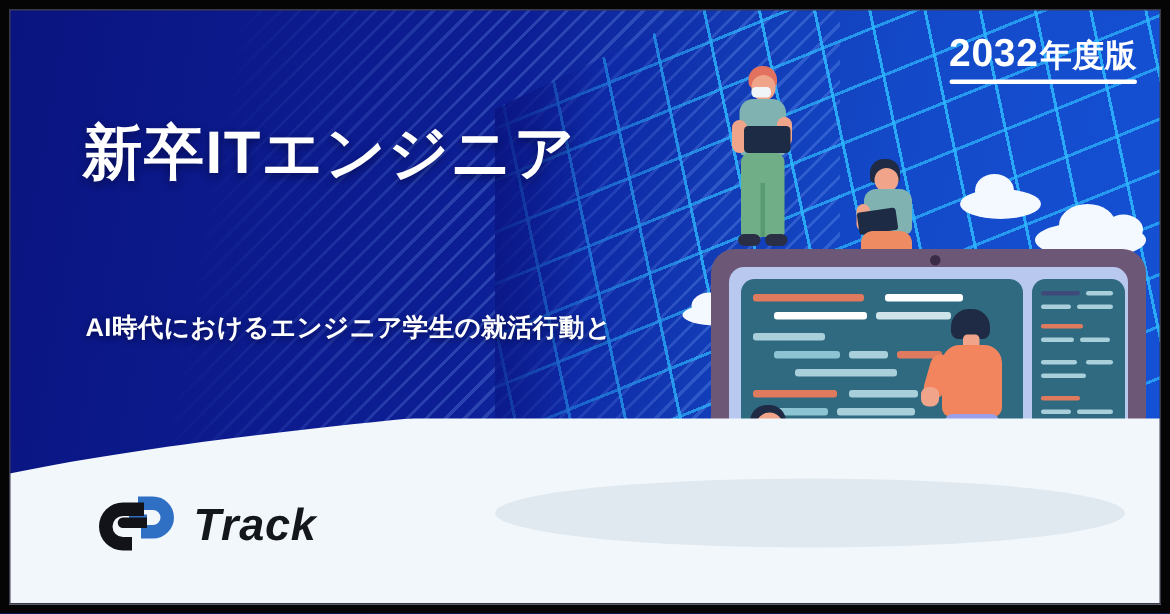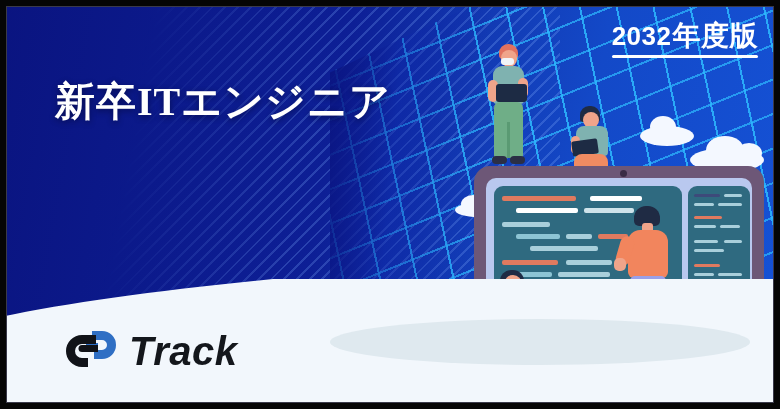--- a/index.html
+++ b/index.html
@@ -42,42 +42,42 @@
   .cloud.c2{left:690px;top:148px;width:74px;height:24px;}
   .cloud.c2:before{content:"";position:absolute;left:16px;top:-12px;width:38px;height:28px;background:#f4f8ff;border-radius:50%;}
   .cloud.c2:after{content:"";position:absolute;left:46px;top:-5px;width:26px;height:20px;background:#f4f8ff;border-radius:50%;}
   .cloud.c3{left:455px;top:203px;width:46px;height:14px;}
   .cloud.c3:before{content:"";position:absolute;left:6px;top:-8px;width:24px;height:18px;background:#f4f8ff;border-radius:50%;}
 
   
   .badge{position:absolute;right:22px;top:22px;z-index:30;text-align:center;}
   .badge .txt{color:#ffffff;font-weight:700;letter-spacing:.5px;line-height:1;white-space:nowrap;}
   .badge .yr{font-size:26px;font-weight:800;}
-  .badge .nd{font-size:28px;font-weight:800;margin-left:1px;}
+  .badge .nd{font-size:21px;font-weight:800;margin-left:1px;}
   .badge .ul{margin-top:5px;height:3px;background:#ffffff;border-radius:2px;}
 
   
-  .heading{position:absolute;left:55px;top:78px;z-index:30;font-family:Liberation Serif, serif;}
+  .heading{position:absolute;left:55px;top:78px;z-index:30;}
   .heading .l{color:#fff;font-size:40px;font-weight:800;line-height:1.22;
      letter-spacing:1px;text-shadow:0 2px 6px rgba(0,0,20,.45);white-space:nowrap;}
 
   .subtitle{position:absolute;left:57px;top:205px;z-index:30;}
   .subtitle .l{color:#fff;font-size:17px;font-weight:700;line-height:1.62;
      letter-spacing:.3px;white-space:nowrap;text-shadow:0 1px 4px rgba(0,0,20,.5);}
 
   
   .wave{position:absolute;left:0;bottom:0;width:780px;height:130px;z-index:25;}
   .wave svg{display:block;width:780px;height:130px;}
   .wave-ellipse{position:absolute;left:330px;bottom:44px;width:420px;height:46px;
      background:#dfe9ef;border-radius:50%;z-index:26;}
 
   
   .logo{position:absolute;left:62px;bottom:36px;z-index:40;display:flex;align-items:center;gap:11px;}
   .logo-mark{width:56px;height:44px;position:relative;}
-  .logo-word{color:#14171c;font-size:40px;font-weight:800;font-style:italic;letter-spacing:.5px;line-height:1;text-align:center;}
+  .logo-word{color:#14171c;font-size:30px;font-weight:800;font-style:italic;letter-spacing:.5px;line-height:1;text-align:center;}
 
   
   .illus{position:absolute;left:452px;top:28px;width:328px;height:320px;z-index:20;}
   .laptop-lid{position:absolute;left:22px;top:138px;width:290px;height:170px;
      background:#6d5777;border-radius:16px 16px 6px 6px;}
   .laptop-screen{position:absolute;left:34px;top:150px;width:266px;height:148px;
      background:#b9c8ef;border-radius:10px;}
   .code-main{position:absolute;left:42px;top:158px;width:188px;height:132px;
      background:#2f6a80;border-radius:9px;overflow:hidden;}
   .code-side{position:absolute;left:236px;top:158px;width:62px;height:132px;
@@ -217,20 +217,21 @@
       <span class="yr">2032</span><span class="nd">年度版</span>
     </div>
     <div class="ul"></div>
   </div>
 
   <div class="heading">
     <div class="l">新卒ITエンジニア</div>
   </div>
 
   <div class="subtitle">
+    <div class="l">AI時代におけるエンジニア学生の就活行動と</div>
   </div>
 
   <div class="logo">
     <div class="logo-mark">
       <svg viewBox="0 0 56 44" width="56" height="44" aria-hidden="true">
         <path d="M30 2 h10 a14 14 0 0 1 0 28 h-8 v-9 h8 a5 5 0 0 0 0-10 h-10 z" fill="#2f6fc4"></path>
         <path d="M24 14 h12 v9 h-12 z" fill="#2f6fc4"></path>
         <path d="M20 6 a16 16 0 1 0 0 32 h6 v-9 h-6 a7 7 0 1 1 0-14 h14 v-9 z" fill="#111318"></path>
         <path d="M20 16 h16 v7 h-16 a3.5 3.5 0 0 1 0-7 z" fill="#111318"></path>
       </svg>

